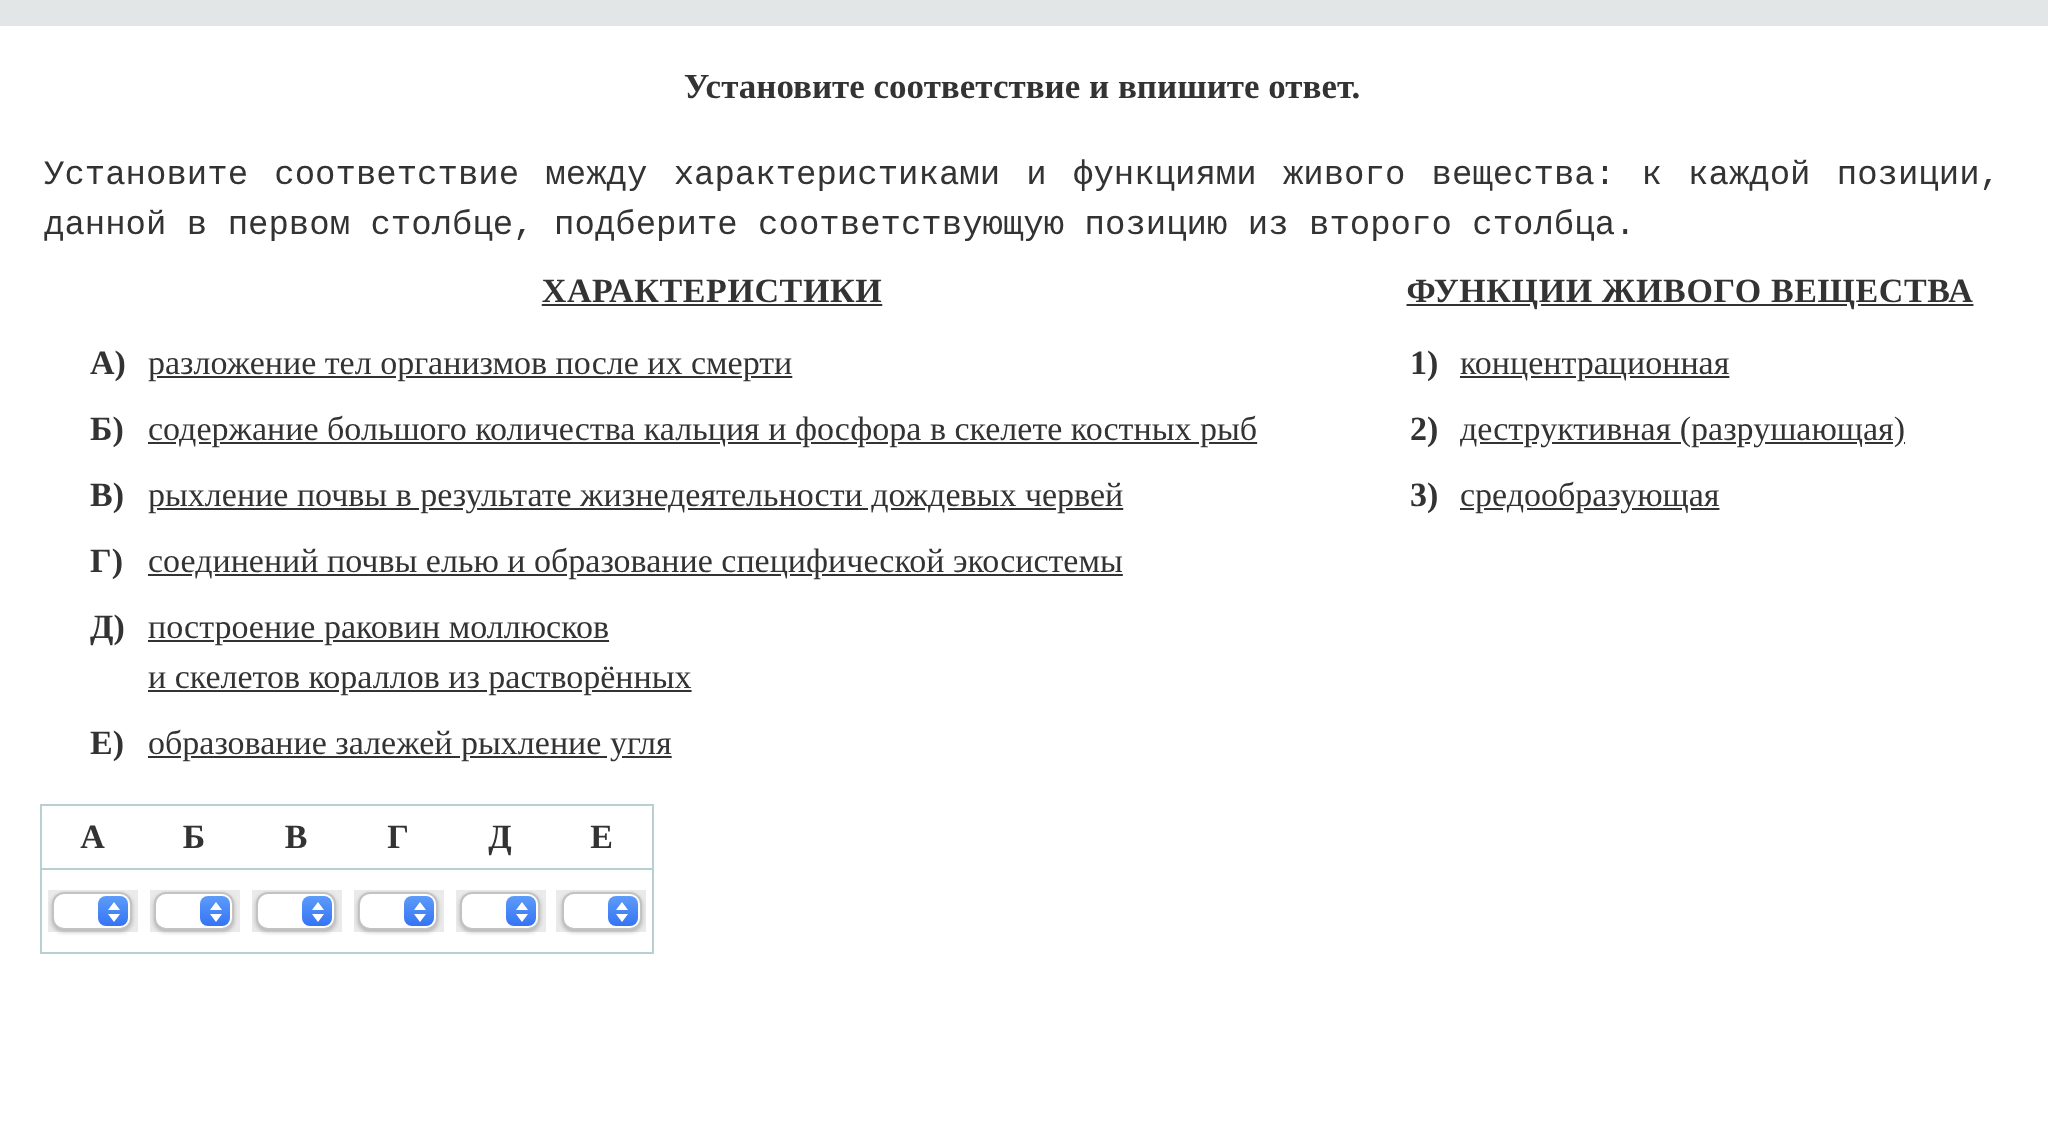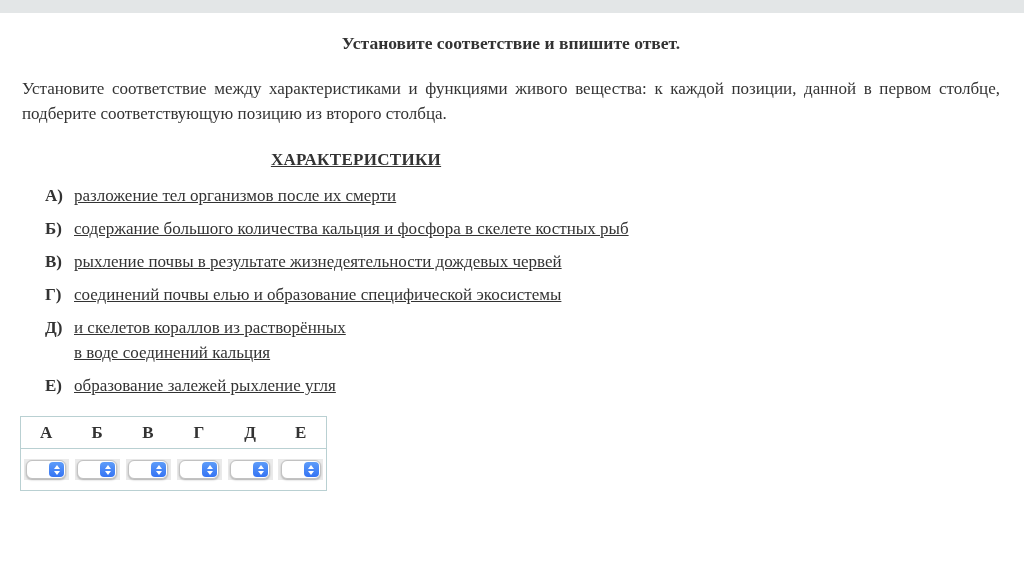--- a/index.html
+++ b/index.html
@@ -21,23 +21,24 @@
     margin: 19px 0 0 0;
     font-size: 17.5px;
     font-weight: bold;
     line-height: 22px;
     text-align: center;
   }
   .intro {
     margin-top: 22px;
     text-align: justify;
     line-height: 25px;
-  }
-
-  .match { display: flex; margin-top: 23px; }
+    font-family: Liberation Mono, monospace;
+  }
+
+  .match { display: flex; margin-top: 9px; }
   .col-left  { width: 668px; flex: none; }
   .col-right { width: 310px; flex: none; }
 
   .col-header {
     font-weight: bold;
     text-decoration: underline;
     text-align: center;
     line-height: 21px;
     letter-spacing: 0.3px;
   }
@@ -142,33 +143,50 @@
           <span class="item-label">В)</span>
           <span class="item-text">рыхление почвы в результате жизнедеятельности дождевых червей</span>
         </div>
         <div class="item">
           <span class="item-label">Г)</span>
           <span class="item-text">соединений почвы елью и образование специфической экосистемы</span>
         </div>
         <div class="item">
           <span class="item-label">Д)</span>
           <span class="item-text">
+            <span class="line">построение раковин моллюсков</span>
             <span class="line">и скелетов кораллов из растворённых</span>
-            <span class="line">в воде соединений кальция</span>
           </span>
         </div>
         <div class="item">
           <span class="item-label">Е)</span>
           <span class="item-text">
             <span class="line">образование залежей рыхление угля</span>
           </span>
         </div>
       </div>
     </div>
 
+    <div class="col-right">
+      <div class="col-header">ФУНКЦИИ ЖИВОГО ВЕЩЕСТВА</div>
+      <div class="items">
+        <div class="item">
+          <span class="item-label">1)</span>
+          <span class="item-text">концентрационная</span>
+        </div>
+        <div class="item">
+          <span class="item-label">2)</span>
+          <span class="item-text">деструктивная (разрушающая)</span>
+        </div>
+        <div class="item">
+          <span class="item-label">3)</span>
+          <span class="item-text">средообразующая</span>
+        </div>
+      </div>
+    </div>
 
   </div>
 
 
   <table class="answer-table">
     <thead>
       <tr>
         <th>А</th>
         <th>Б</th>
         <th>В</th>

